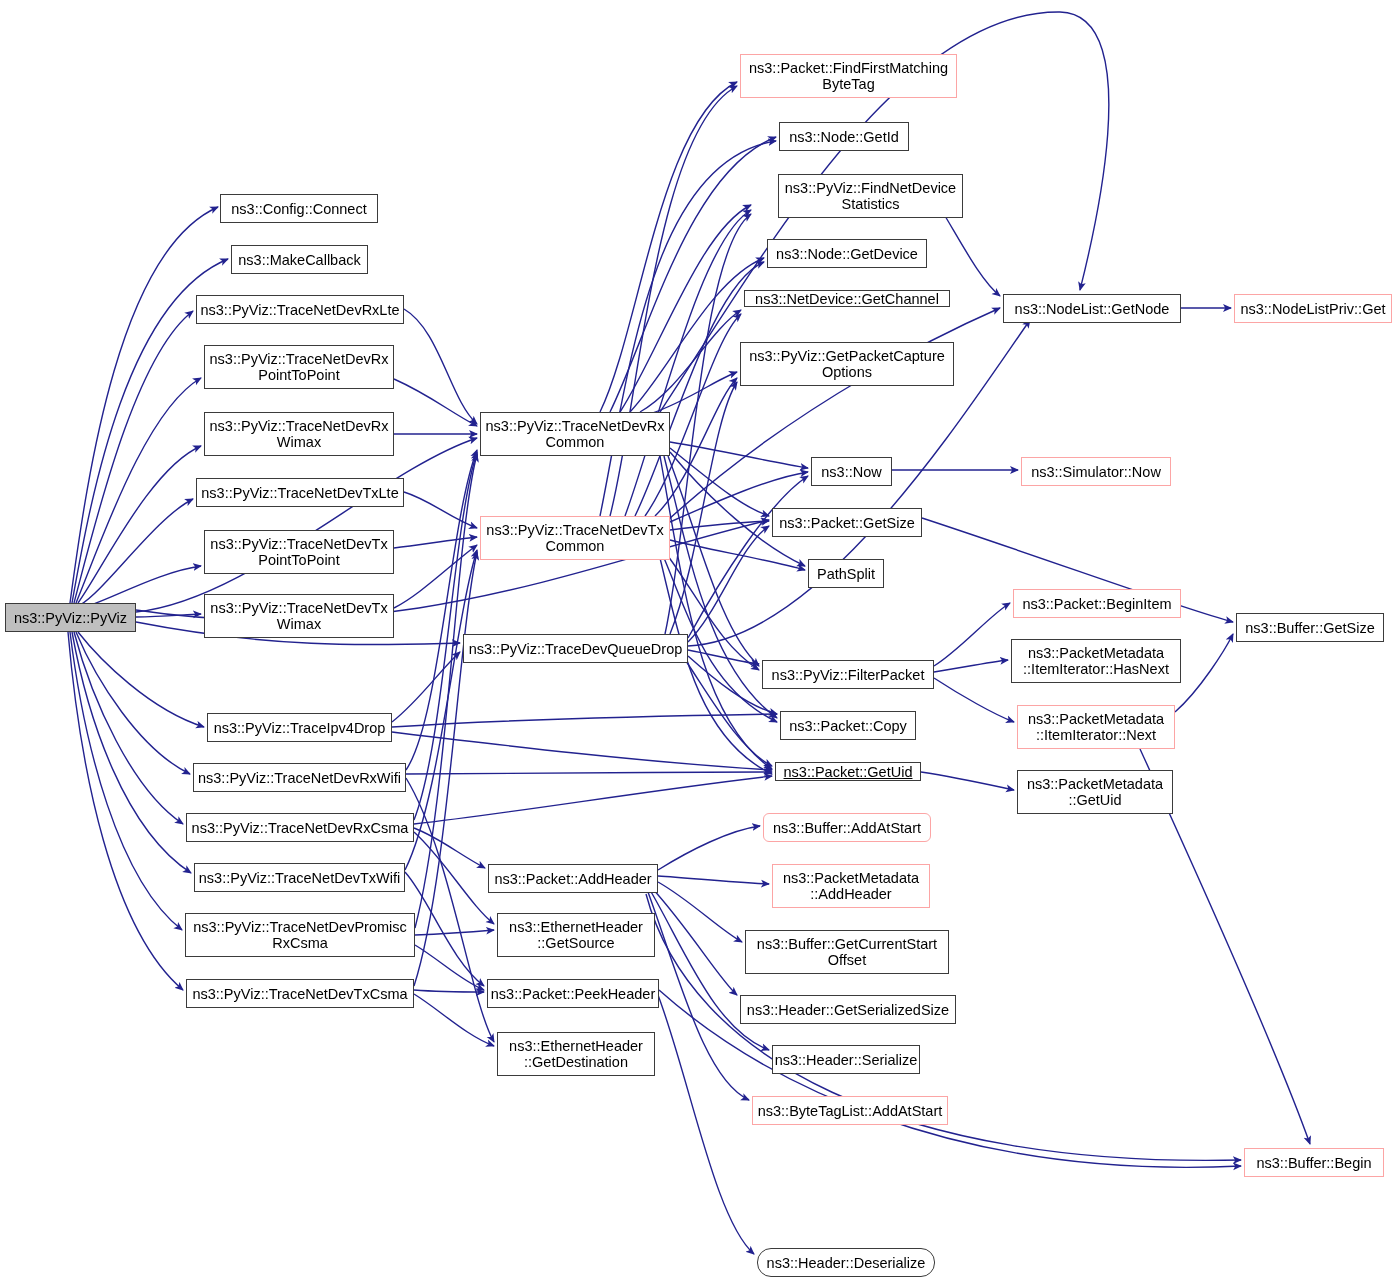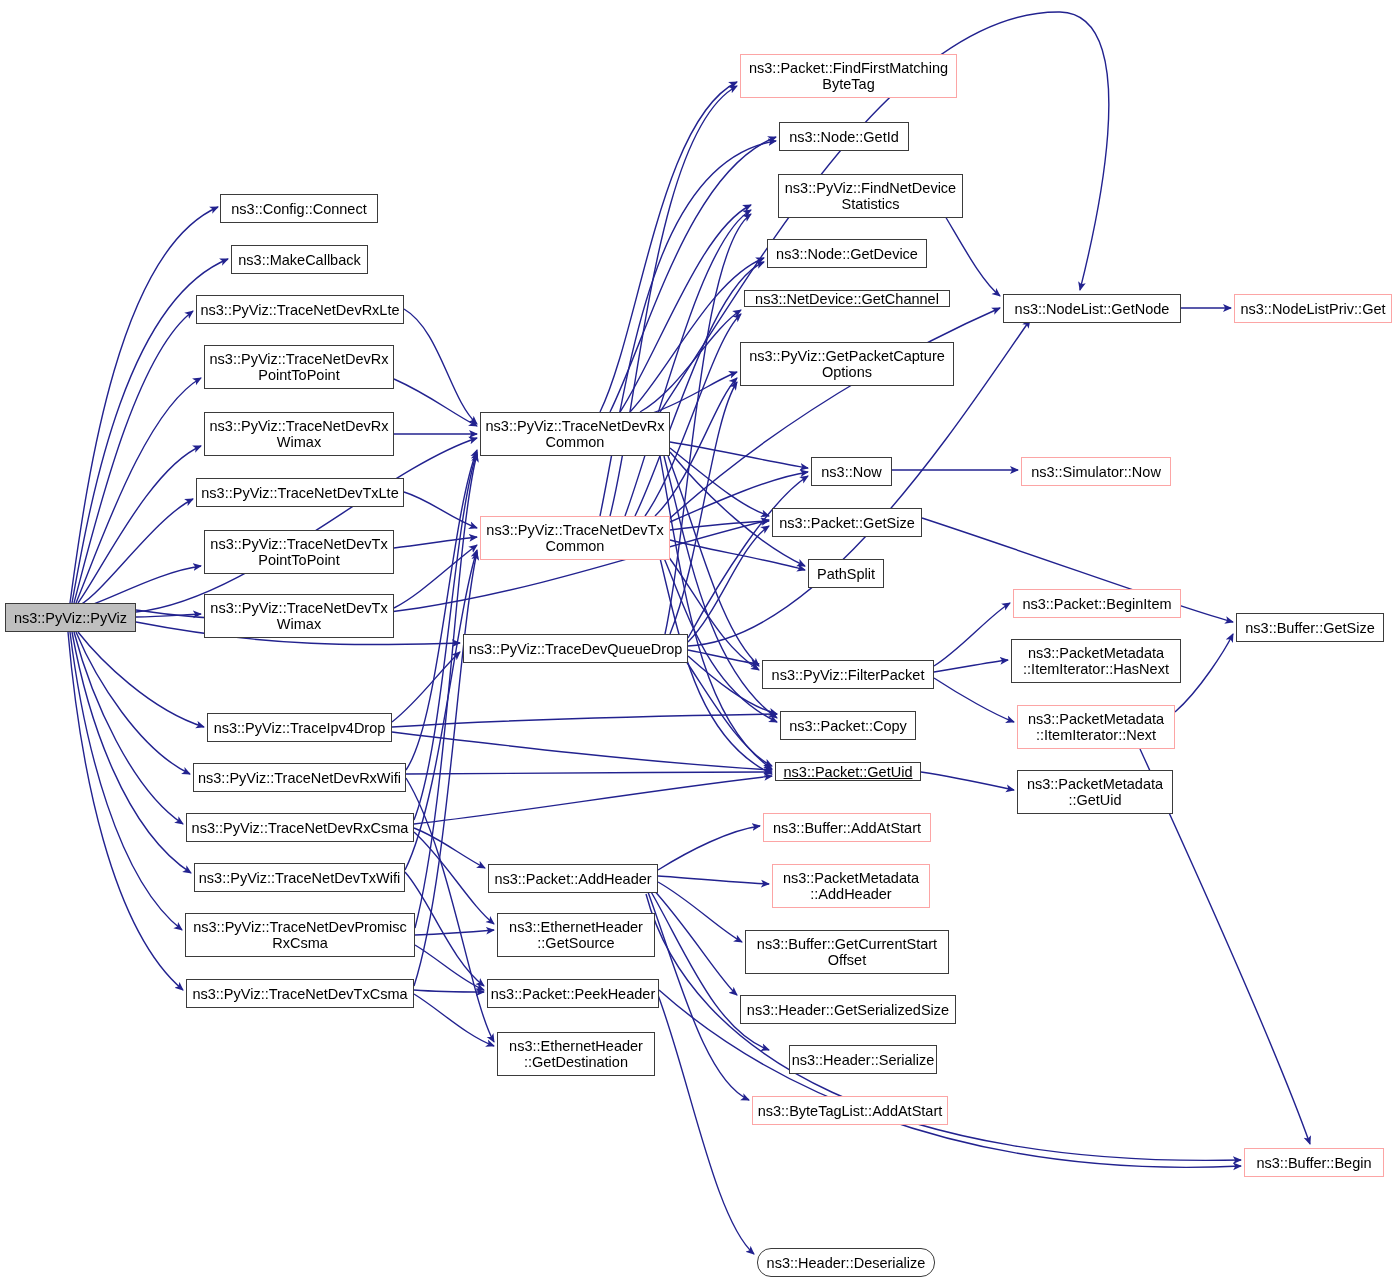--- a/index.html
+++ b/index.html
@@ -160,27 +160,27 @@
       <div class="gnode" style="left: 767px; top: 239px; width: 160px; height: 29px;">ns3::Node::GetDevice</div>
       <div class="gnode" style="left: 744px; top: 290px; width: 206px; height: 17px;">ns3::NetDevice::GetChannel</div>
       <div class="gnode" style="left: 740px; top: 342px; width: 214px; height: 44px;">ns3::PyViz::GetPacketCapture
 Options</div>
       <div class="gnode" style="left: 811px; top: 457px; width: 81px; height: 29px;">ns3::Now</div>
       <div class="gnode" style="left: 772px; top: 508px; width: 150px; height: 29px;">ns3::Packet::GetSize</div>
       <div class="gnode" style="left: 800px; top: 559px; width: 76px; height: 29px; margin-left: 8px;">PathSplit</div>
       <div class="gnode" style="left: 762px; top: 660px; width: 172px; height: 29px;">ns3::PyViz::FilterPacket</div>
       <div class="gnode" style="left: 780px; top: 711px; width: 136px; height: 29px;">ns3::Packet::Copy</div>
       <div class="gnode" style="left: 775px; top: 762px; width: 146px; height: 19px; text-decoration: underline;">ns3::Packet::GetUid</div>
-      <div class="gnode hot" style="left: 763px; top: 813px; width: 168px; height: 29px;">ns3::Buffer::AddAtStart</div>
+      <div class="gnode hot" style="left: 763px; top: 813px; width: 168px; height: 29px; border-radius: 6px;">ns3::Buffer::AddAtStart</div>
       <div class="gnode hot" style="left: 772px; top: 864px; width: 158px; height: 44px;">ns3::PacketMetadata
 ::AddHeader</div>
       <div class="gnode" style="left: 745px; top: 930px; width: 204px; height: 44px;">ns3::Buffer::GetCurrentStart
 Offset</div>
       <div class="gnode" style="left: 740px; top: 995px; width: 216px; height: 29px;">ns3::Header::GetSerializedSize</div>
-      <div class="gnode" style="left: 772px; top: 1045px; width: 148px; height: 29px; margin-left: 17px;">ns3::Header::Serialize</div>
+      <div class="gnode" style="left: 772px; top: 1045px; width: 148px; height: 29px;">ns3::Header::Serialize</div>
       <div class="gnode hot" style="left: 752px; top: 1096px; width: 196px; height: 29px;">ns3::ByteTagList::AddAtStart</div>
       <div class="gnode" style="left: 757px; top: 1248px; width: 178px; height: 29px; border-radius: 14px;">ns3::Header::Deserialize</div>
       <div class="gnode" style="left: 1003px; top: 294px; width: 178px; height: 29px;">ns3::NodeList::GetNode</div>
       <div class="gnode hot" style="left: 1234px; top: 294px; width: 158px; height: 29px;">ns3::NodeListPriv::Get</div>
       <div class="gnode hot" style="left: 1021px; top: 457px; width: 150px; height: 29px;">ns3::Simulator::Now</div>
       <div class="gnode hot" style="left: 1013px; top: 589px; width: 168px; height: 29px;">ns3::Packet::BeginItem</div>
       <div class="gnode" style="left: 1011px; top: 639px; width: 170px; height: 44px;">ns3::PacketMetadata
 ::ItemIterator::HasNext</div>
       <div class="gnode hot" style="left: 1017px; top: 705px; width: 158px; height: 44px;">ns3::PacketMetadata
 ::ItemIterator::Next</div>

